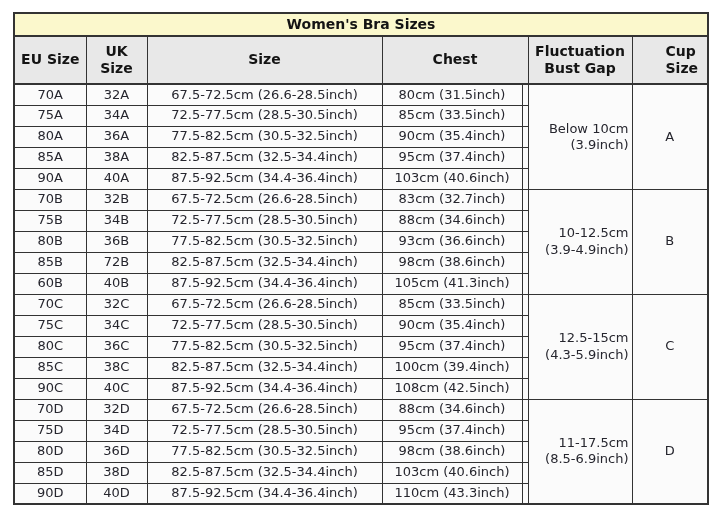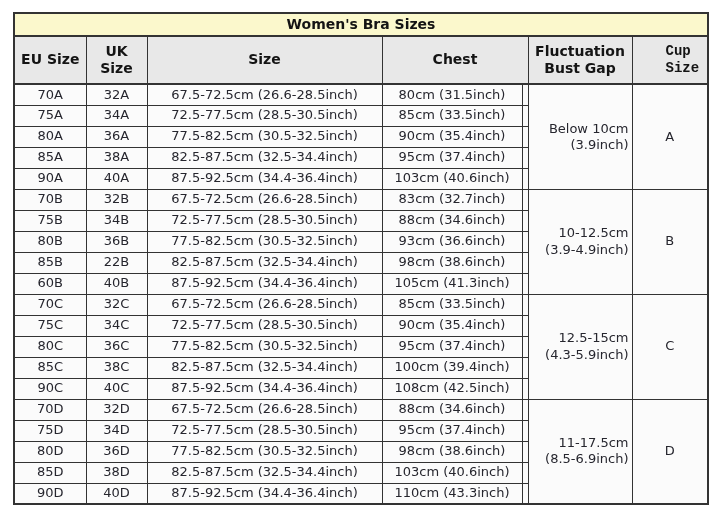--- a/index.html
+++ b/index.html
@@ -44,21 +44,21 @@
     border-bottom: 2px solid #333333;
   }
   tr.header-row th {
     background: #e8e8e8;
     font-weight: bold;
     font-size: 14px;
     color: #141414;
     height: 46px;
     border-bottom: 2px solid #333333;
   }
-  tr.header-row th.th-cup { padding: 0 33px; font-family: Liberation Mono, monospace; }
+  tr.header-row th.th-cup { padding: 0 33px; }
   tbody tr { height: 21px; padding-left: 28px; }
   td.c-eu, td.c-uk, td.c-chest, td.c-bust { white-space: nowrap; }
   
   td.c-gap {
     border-top: none;
     border-bottom: none;
     background: #ffffff;
     padding: 0;
   }
   td.c-fluct, td.c-cup { background: #fbfbfb; }
@@ -155,21 +155,21 @@
       </tr>
       <tr>
         <td class="c-eu">80B</td>
         <td class="c-uk">36B</td>
         <td class="c-chest">77.5-82.5cm (30.5-32.5inch)</td>
         <td class="c-bust">93cm (36.6inch)</td>
         <td class="c-gap"></td>
       </tr>
       <tr>
         <td class="c-eu">85B</td>
-        <td class="c-uk">22B</td>
+        <td class="c-uk">72B</td>
         <td class="c-chest">82.5-87.5cm (32.5-34.4inch)</td>
         <td class="c-bust">98cm (38.6inch)</td>
         <td class="c-gap"></td>
       </tr>
       <tr>
         <td class="c-eu">60B</td>
         <td class="c-uk">40B</td>
         <td class="c-chest">87.5-92.5cm (34.4-36.4inch)</td>
         <td class="c-bust">105cm (41.3inch)</td>
         <td class="c-gap"></td>

